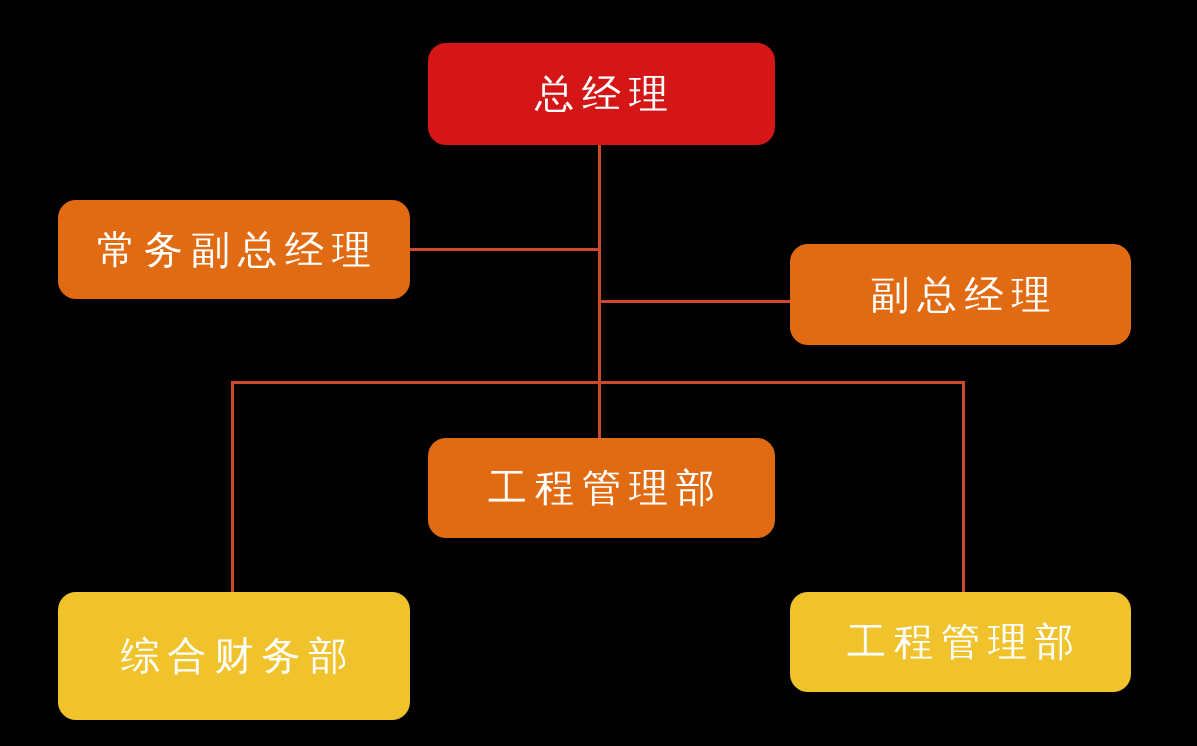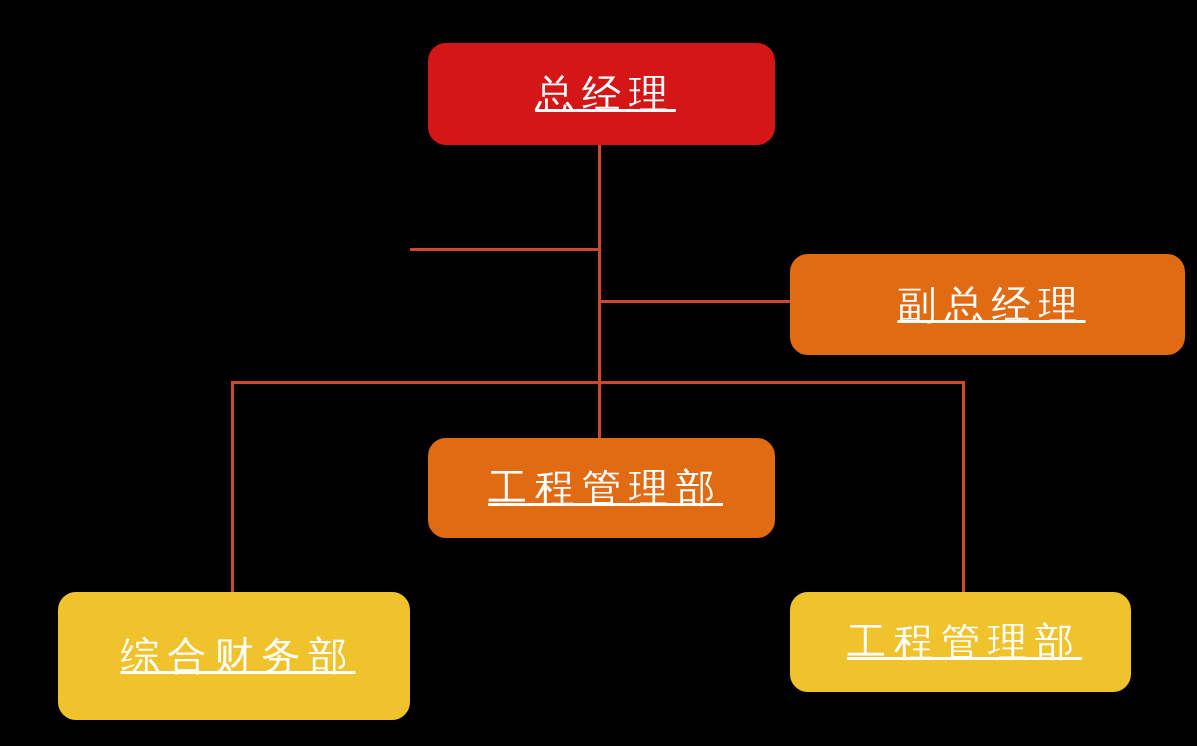--- a/index.html
+++ b/index.html
@@ -14,27 +14,26 @@
     position:absolute;
     border-radius:18px;
     display:flex;align-items:center;justify-content:center;
     color:#fff;
     font-size:39px;
     font-weight:400;
     letter-spacing:8px;
     padding-left:8px;            
     box-sizing:border-box;
     white-space:nowrap;
-    text-decoration:underline;
   }
   .line{position:absolute;}
   
   #n-gm  {left:428px; top:43px;  width:347px; height:102px;}
   #n-evgm{left:58px;  top:200px; width:352px; height:99px;}
-  #n-dgm {left:790px; top:254px; width:395px; height:101px;}
+  #n-dgm {left:790px; top:244px; width:341px; height:101px;}
   #n-agm {left:428px; top:438px; width:347px; height:100px;}
   #n-fin {left:58px;  top:592px; width:352px; height:128px;}
   #n-eng {left:790px; top:592px; width:341px; height:100px;}
   
   #l-trunk     {left:598px; top:145px; width:3px;   height:293px;}
   #l-left      {left:410px; top:248px; width:190px; height:3px;}
   #l-right     {left:600px; top:300px; width:190px; height:3px;}
   #l-span      {left:231px; top:381px; width:734px; height:3px;}
   #l-drop-left {left:231px; top:381px; width:3px;   height:211px;}
   #l-drop-right{left:962px; top:381px; width:3px;   height:211px;}
@@ -46,20 +45,21 @@
 
   <div class="line" id="l-trunk" style="background-color: rgb(204, 74, 43);"></div>
   <div class="line" id="l-left" style="background-color: rgb(204, 74, 43);"></div>
   <div class="line" id="l-right" style="background-color: rgb(204, 74, 43);"></div>
   <div class="line" id="l-span" style="background-color: rgb(204, 74, 43);"></div>
   <div class="line" id="l-drop-left" style="background-color: rgb(204, 74, 43);"></div>
   <div class="line" id="l-drop-right" style="background-color: rgb(204, 74, 43);"></div>
 
   <div class="node" id="n-gm" style="background-color: rgb(212, 22, 23);">总经理</div>
 
+  <div class="node" id="n-evgm" style="background-color: rgb(225, 107, 19);">常务副总经理</div>
 
   <div class="node" id="n-dgm" style="background-color: rgb(225, 107, 19);">副总经理</div>
 
   <div class="node" id="n-agm" style="background-color: rgb(225, 107, 19);">工程管理部</div>
 
   <div class="node" id="n-fin" style="background-color: rgb(240, 194, 43);">综合财务部</div>
 
   <div class="node" id="n-eng" style="background-color: rgb(240, 194, 43);">工程管理部</div>
 
 </div>

